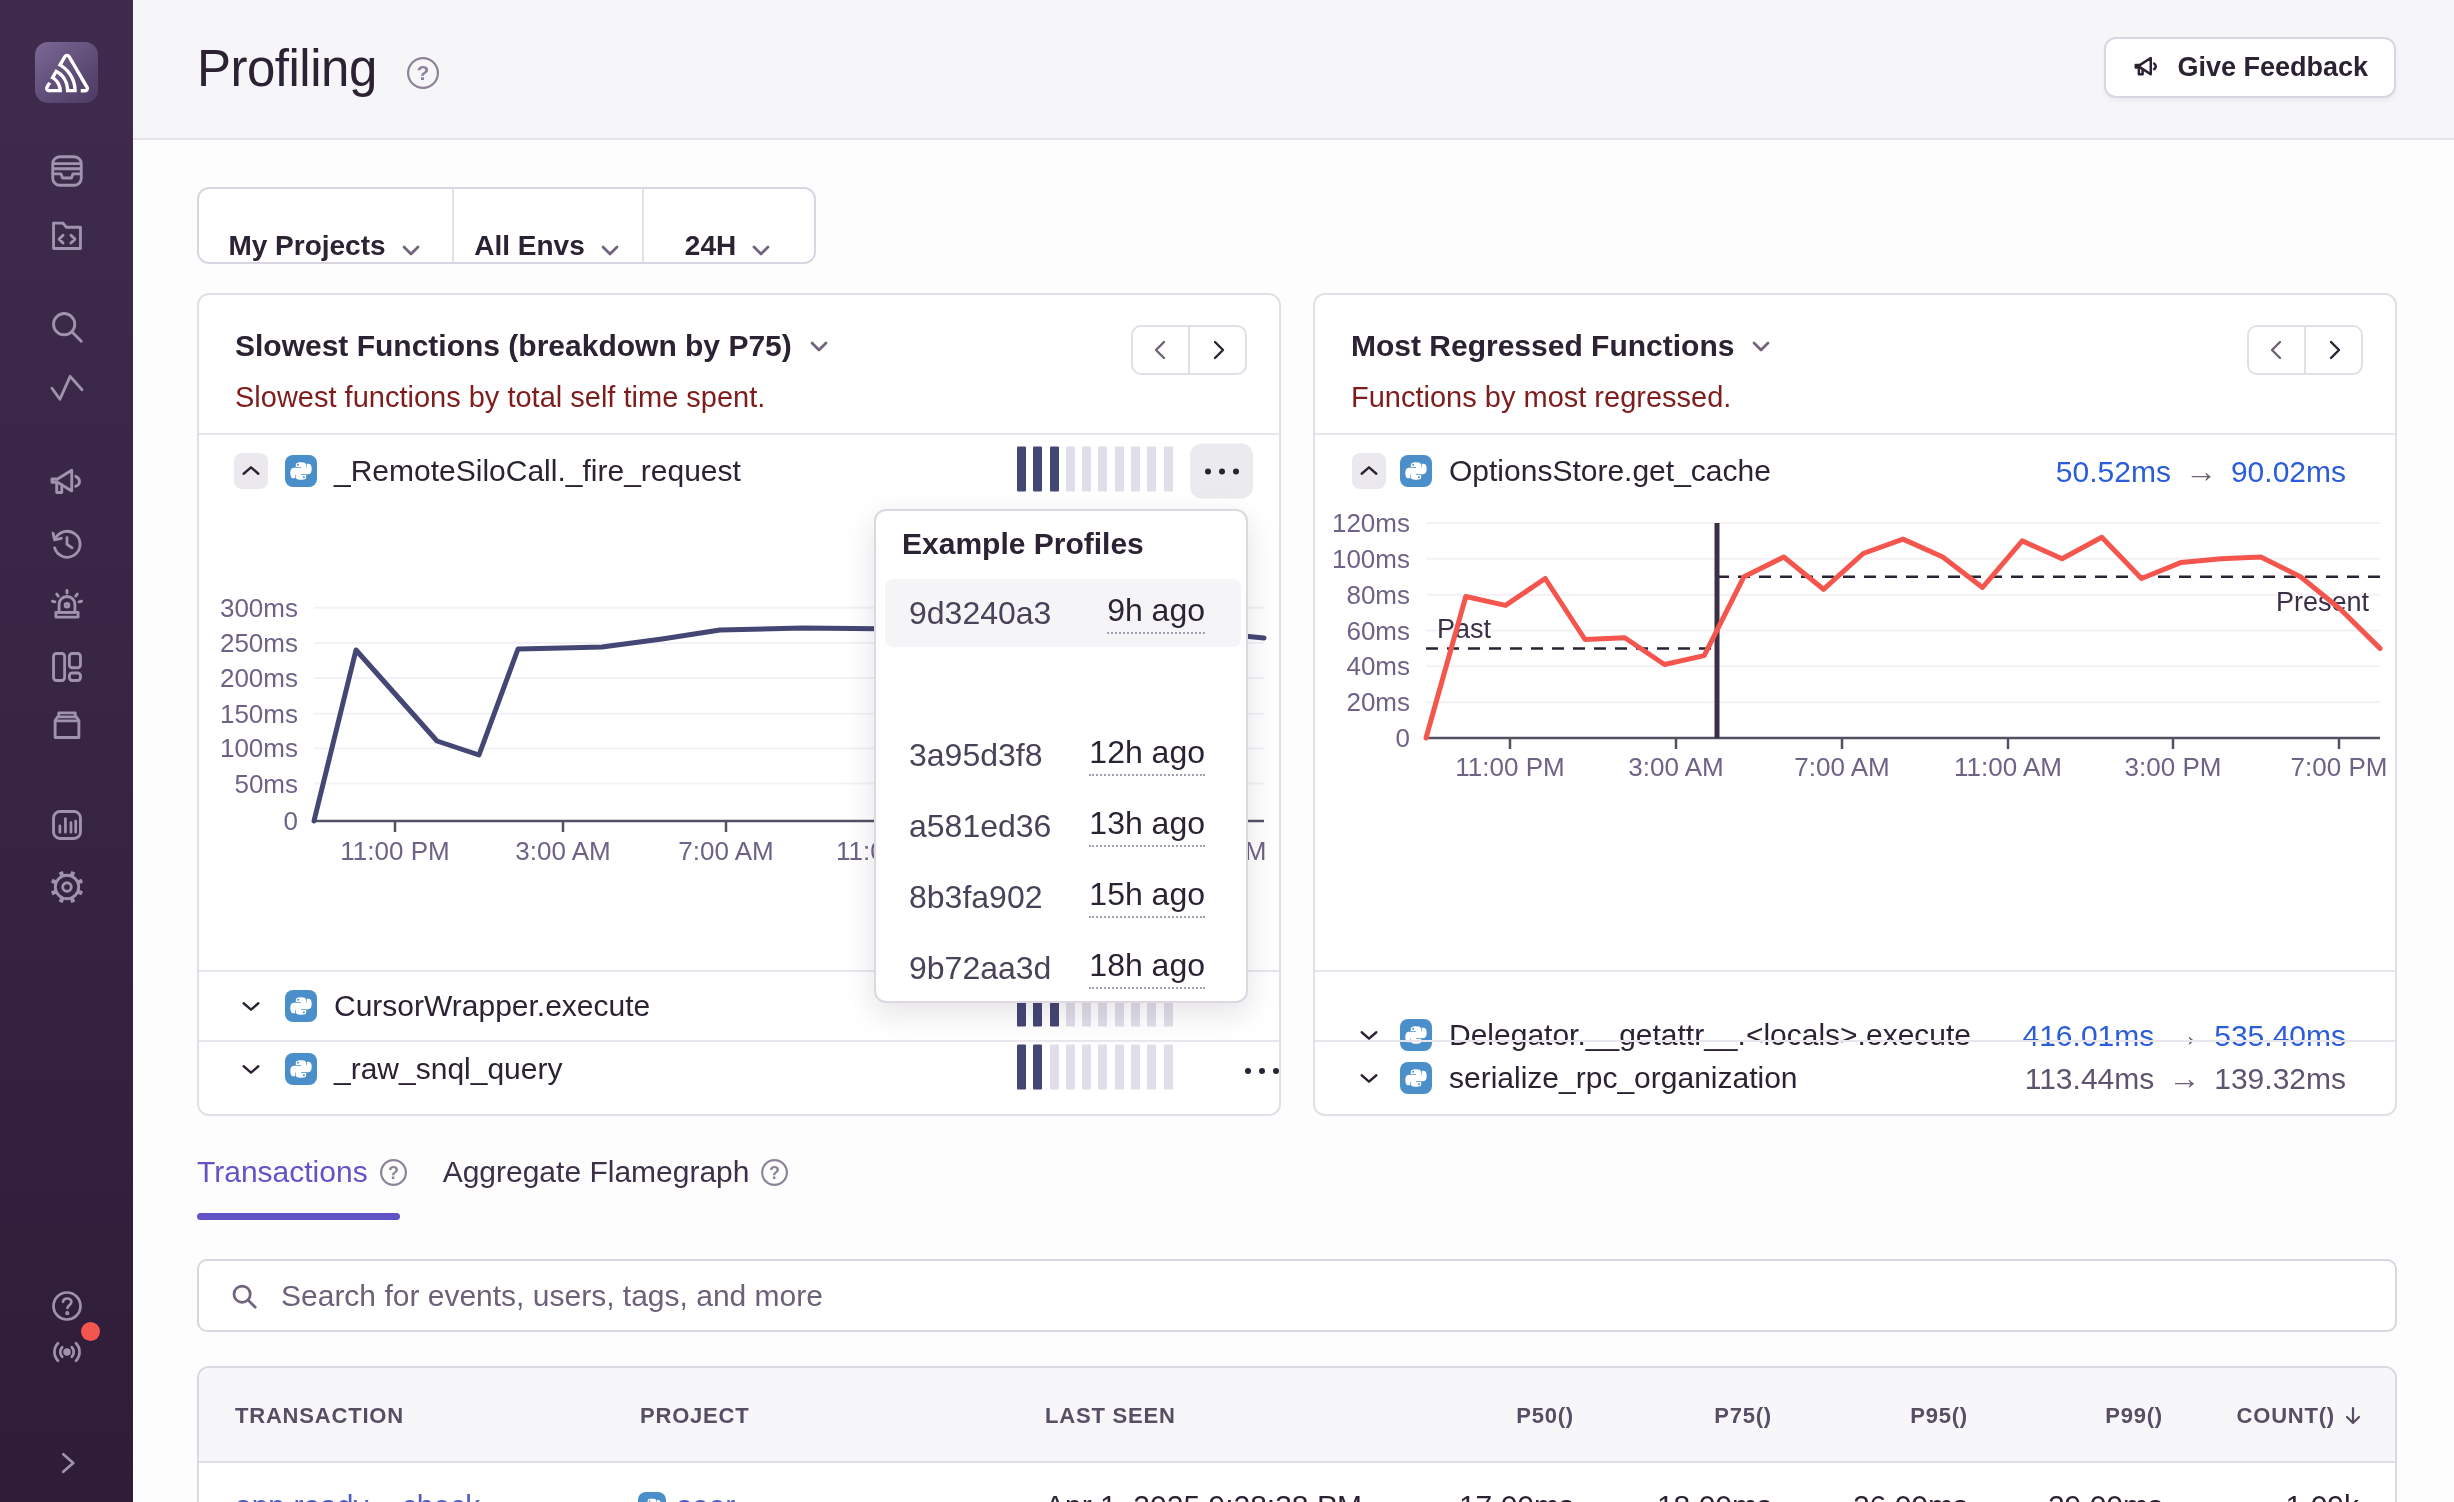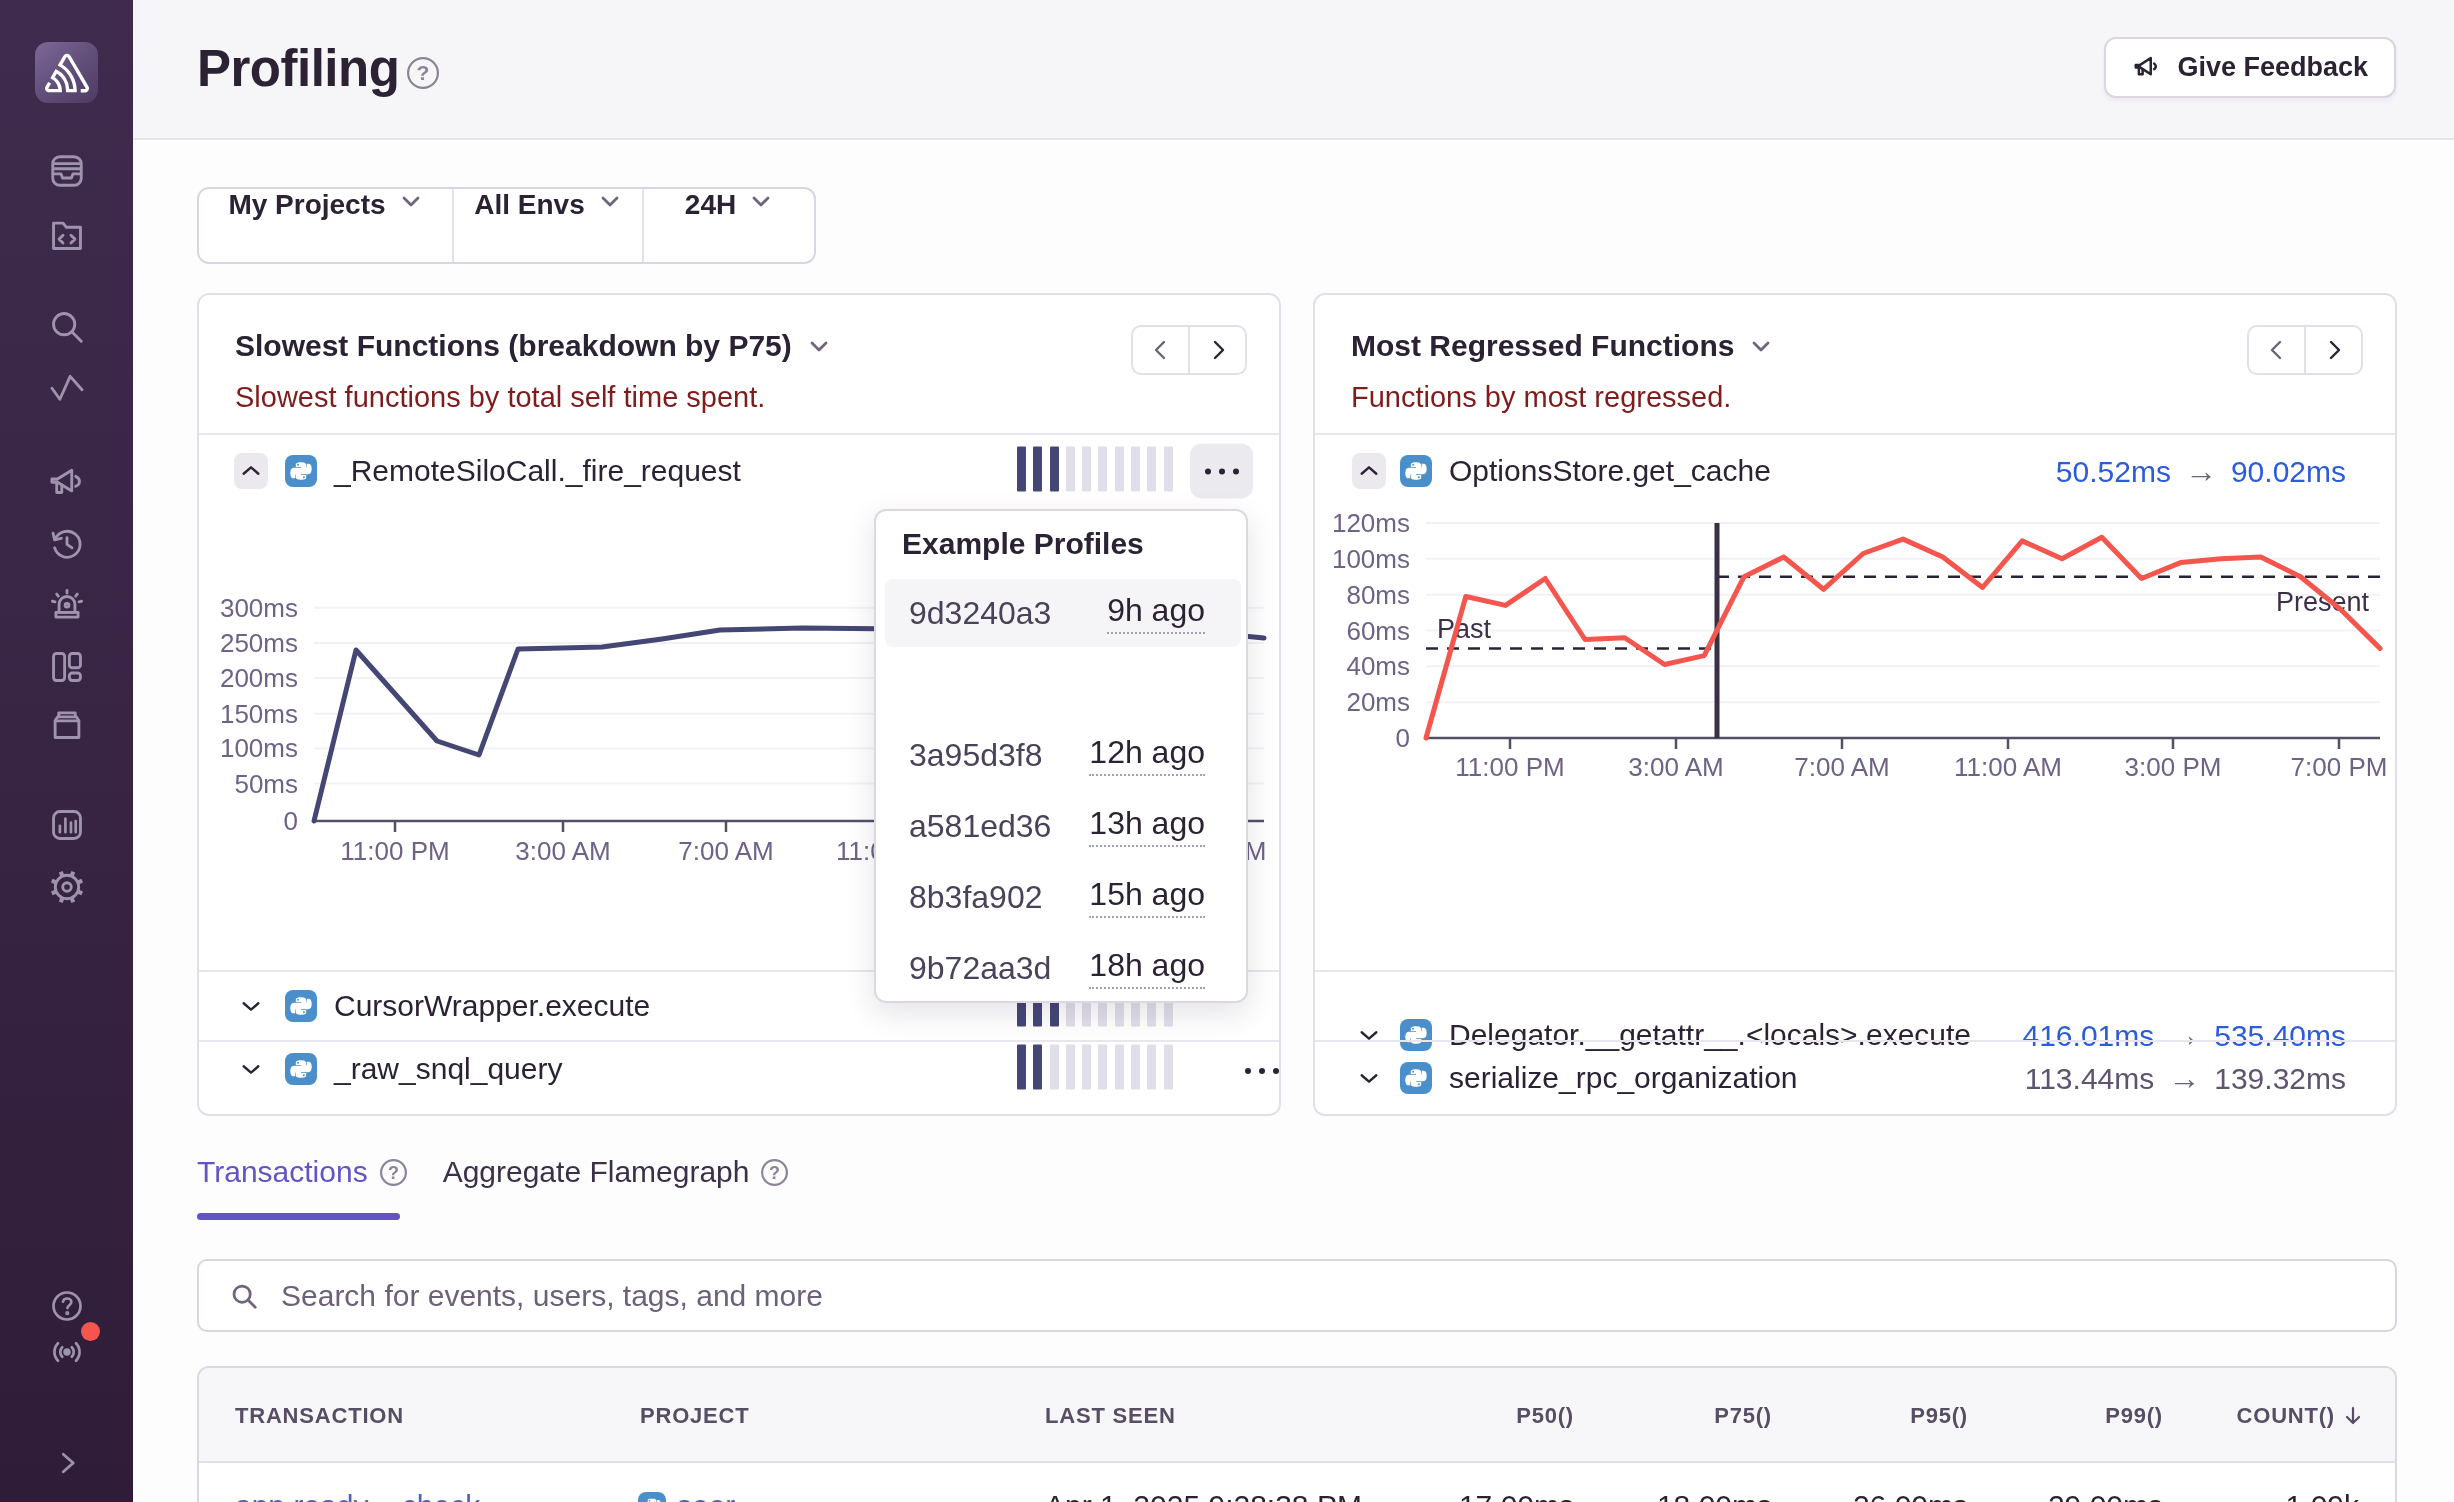--- a/index.html
+++ b/index.html
@@ -8,29 +8,29 @@
   .abs { position:absolute; }
 
   #sidebar { position:absolute; left:0; top:0; width:133px; height:1502px;
     background:linear-gradient(180deg,#3f2b4d 0%,#372443 55%,#2e1c38 100%); }
   #logo { position:absolute; left:35px; top:42px; width:63px; height:61px; border-radius:13px;
     background:linear-gradient(140deg,#7e6996 0%,#63507b 48%,#4e3b63 100%); display:flex; align-items:center; justify-content:center; }
   .sbicon { position:absolute; left:0; width:133px; display:flex; justify-content:center; opacity:0.92; }
   .sbicon svg { display:block; }
 
   #header { position:absolute; left:133px; top:0; width:2321px; height:140px; background:#f6f5f8; border-bottom:2px solid #e7e3eb; }
-  #title { position:absolute; left:64px; top:39px; font-size:51px; font-weight:bold; color:#2b2233; letter-spacing:-0.5px; }
+  #title { position:absolute; left:64px; top:39px; font-size:51px; font-weight:normal; color:#2b2233; letter-spacing:-0.5px; }
   #title-q { position:absolute; left:274px; top:57px; }
   #feedback-btn { position:absolute; right:58px; top:37px; height:61px; padding:0 26px; background:#fff;
     border:2px solid #dad5e0; border-radius:12px; display:flex; align-items:center; gap:15px;
     font-size:27px; font-weight:bold; color:#2b2233; box-shadow:0 3px 4px rgba(43,34,51,0.05); }
 
   #filterbar { position:absolute; left:197px; top:187px; width:619px; height:77px; background:#fff;
     border:2px solid #dad5e0; border-radius:12px; display:flex; align-items:stretch; }
-  .fseg { display:flex; align-items:flex-start; justify-content:center; gap:13px; font-size:28px; font-weight:bold; color:#2b2233; }
+  .fseg { display:flex; align-items:flex-end; justify-content:center; gap:13px; font-size:28px; font-weight:bold; color:#2b2233; }
   .fseg + .fseg { border-left:2px solid #e5e1e9; }
 
   .panel { position:absolute; top:293px; width:1084px; height:823px; background:#fff; border:2px solid #e3dfe8; border-radius:12px; }
   #panel-left { left:197px; }
   #panel-right { left:1313px; }
   .ptitle { position:absolute; left:36px; top:34px; font-size:30px; font-weight:bold; color:#2b2233; display:flex; align-items:center; gap:15px; }
   .psub { position:absolute; left:36px; top:86px; font-size:29px; color:#7f1d1d; }
   .pnav { position:absolute; top:30px; right:32px; width:116px; height:50px; border:2px solid #e3dfe8; border-radius:10px; display:flex; background:#fff; }
   .pnav .cell { flex:1; display:flex; align-items:center; justify-content:center; }
   .pnav .cell + .cell { border-left:2px solid #e3dfe8; }

